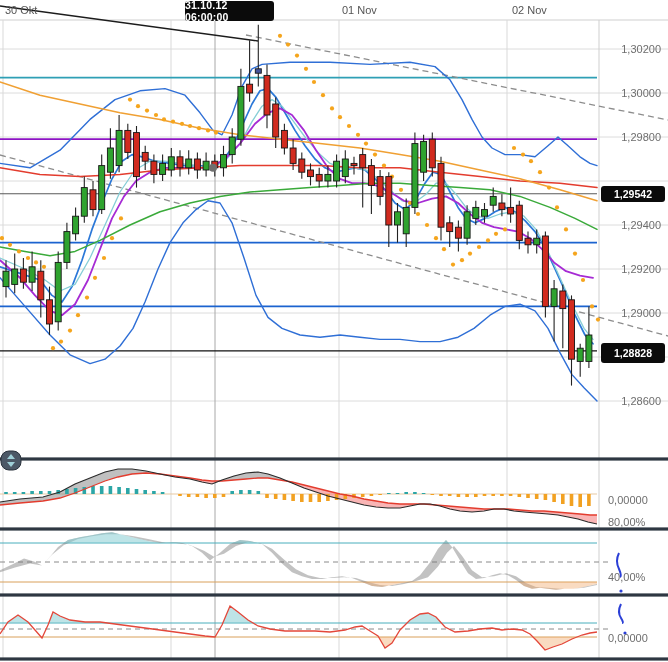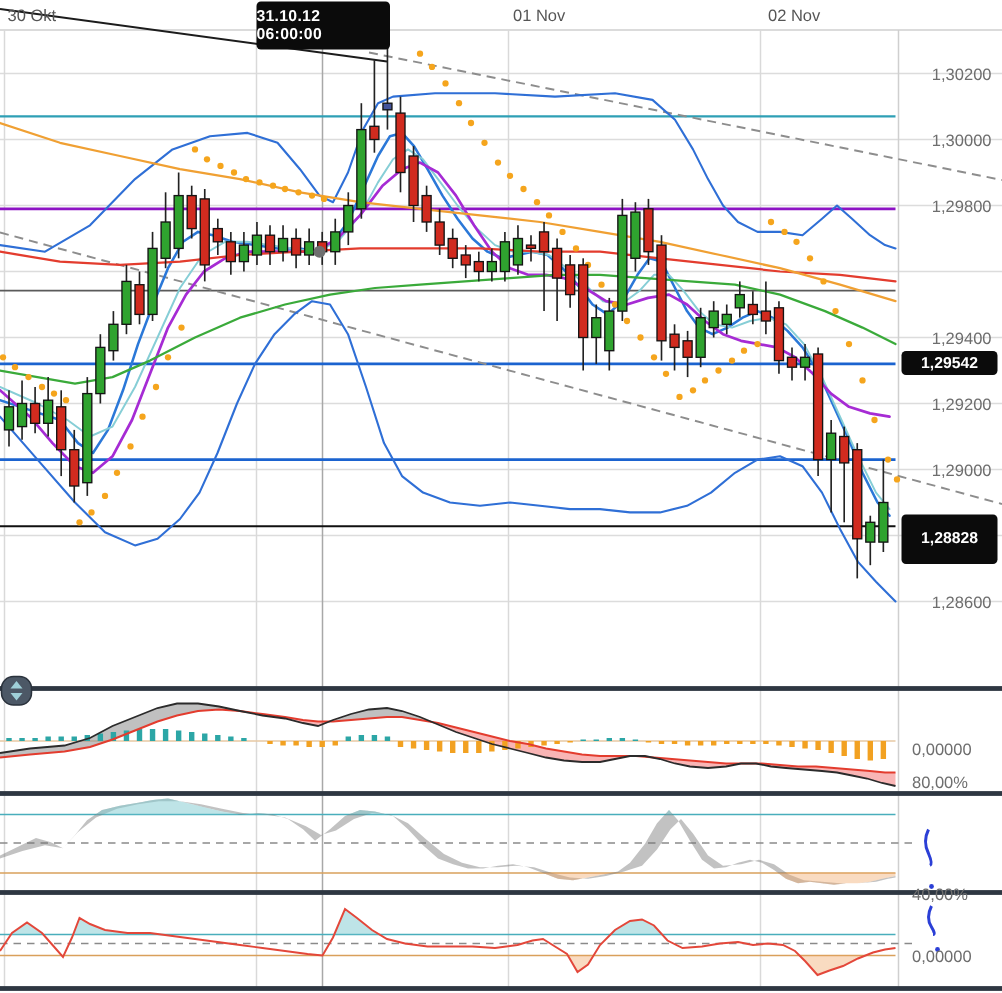--- a/index.html
+++ b/index.html
@@ -1,27 +1,27 @@
 <!DOCTYPE html>
 <html><head>
 <meta charset="utf-8">
 <style>
   html,body{margin:0;padding:0;background:#fff;}
   #stage{position:relative;width:668px;height:662px;background:#5eead4;overflow:hidden;
          font-family:"Liberation Sans",sans-serif;}
   #chart-svg{position:absolute;left:0;top:0;}
   .tag{position:absolute;background:#0b0b0b;color:#fff;font-size:10.5px;font-weight:bold;
        border-radius:3px;display:flex;align-items:center;justify-content:center;z-index:5;}
-  #crosshair-time{left:171px;top:1px;width:89px;height:32px;letter-spacing:.2px;}
-  #tag-upper{left:601px;top:186px;width:64px;height:16px;margin-top:48px;}
-  #tag-lower{left:601px;top:343px;width:64px;height:33px;}
+  #crosshair-time{left:185px;top:1px;width:89px;height:20px;letter-spacing:.2px;}
+  #tag-upper{left:601px;top:186px;width:64px;height:16px;}
+  #tag-lower{left:601px;top:343px;width:64px;height:20px;}
   .axis-label{position:absolute;color:#6e6e6e;font-size:11px;z-index:4;text-align:left;width:52px;}
   #macd-zero-label{left:608px;top:494px;}
   #stoch-80-label{left:608px;top:516px;}
-  #stoch-40-label{left:608px;top:571px;margin-top:20px;}
+  #stoch-40-label{left:608px;top:571px;}
   #osc-zero-label{left:608px;top:632px;}
 </style>
 </head>
 <body>
 
 <div id="stage">
   <svg id="chart-svg" width="668" height="662">
       <rect x="0" y="0" width="668" height="662" fill="#ffffff"></rect>
       <line x1="0" y1="49" x2="668" y2="49" stroke="#dcdcdc" stroke-width="1"></line>
       <line x1="0" y1="93.00000000000004" x2="668" y2="93.00000000000004" stroke="#dcdcdc" stroke-width="1"></line>

